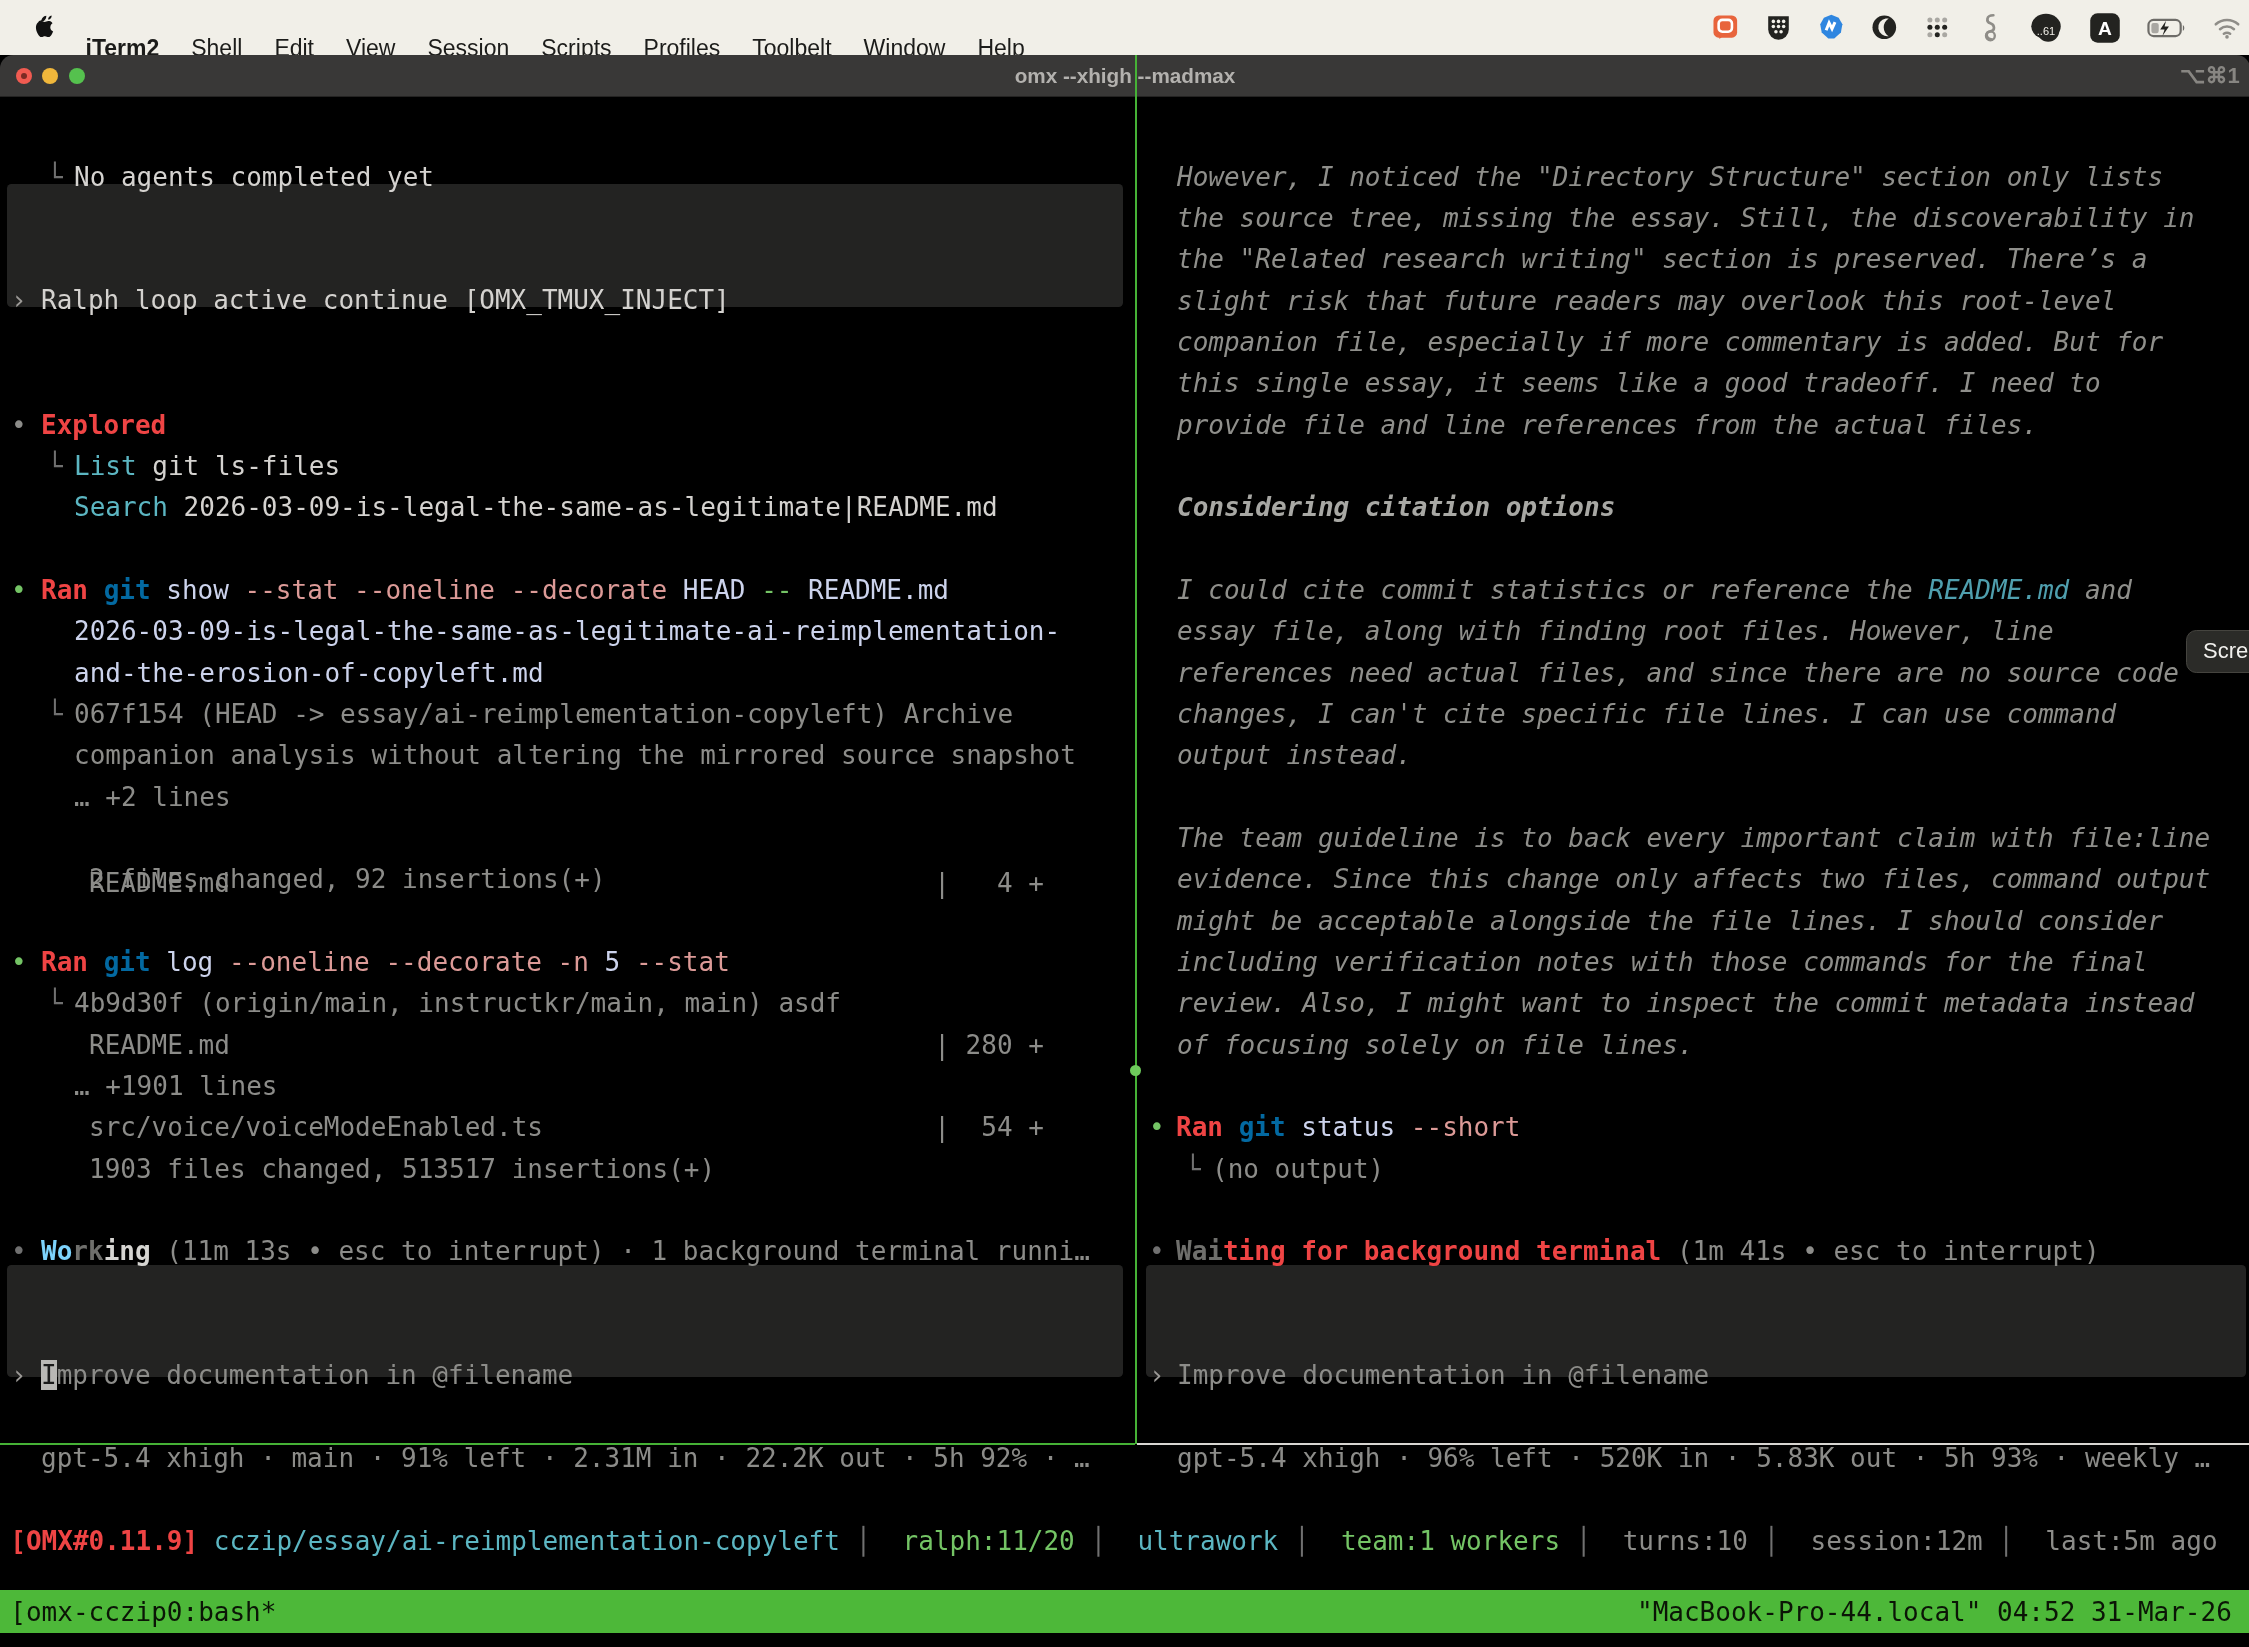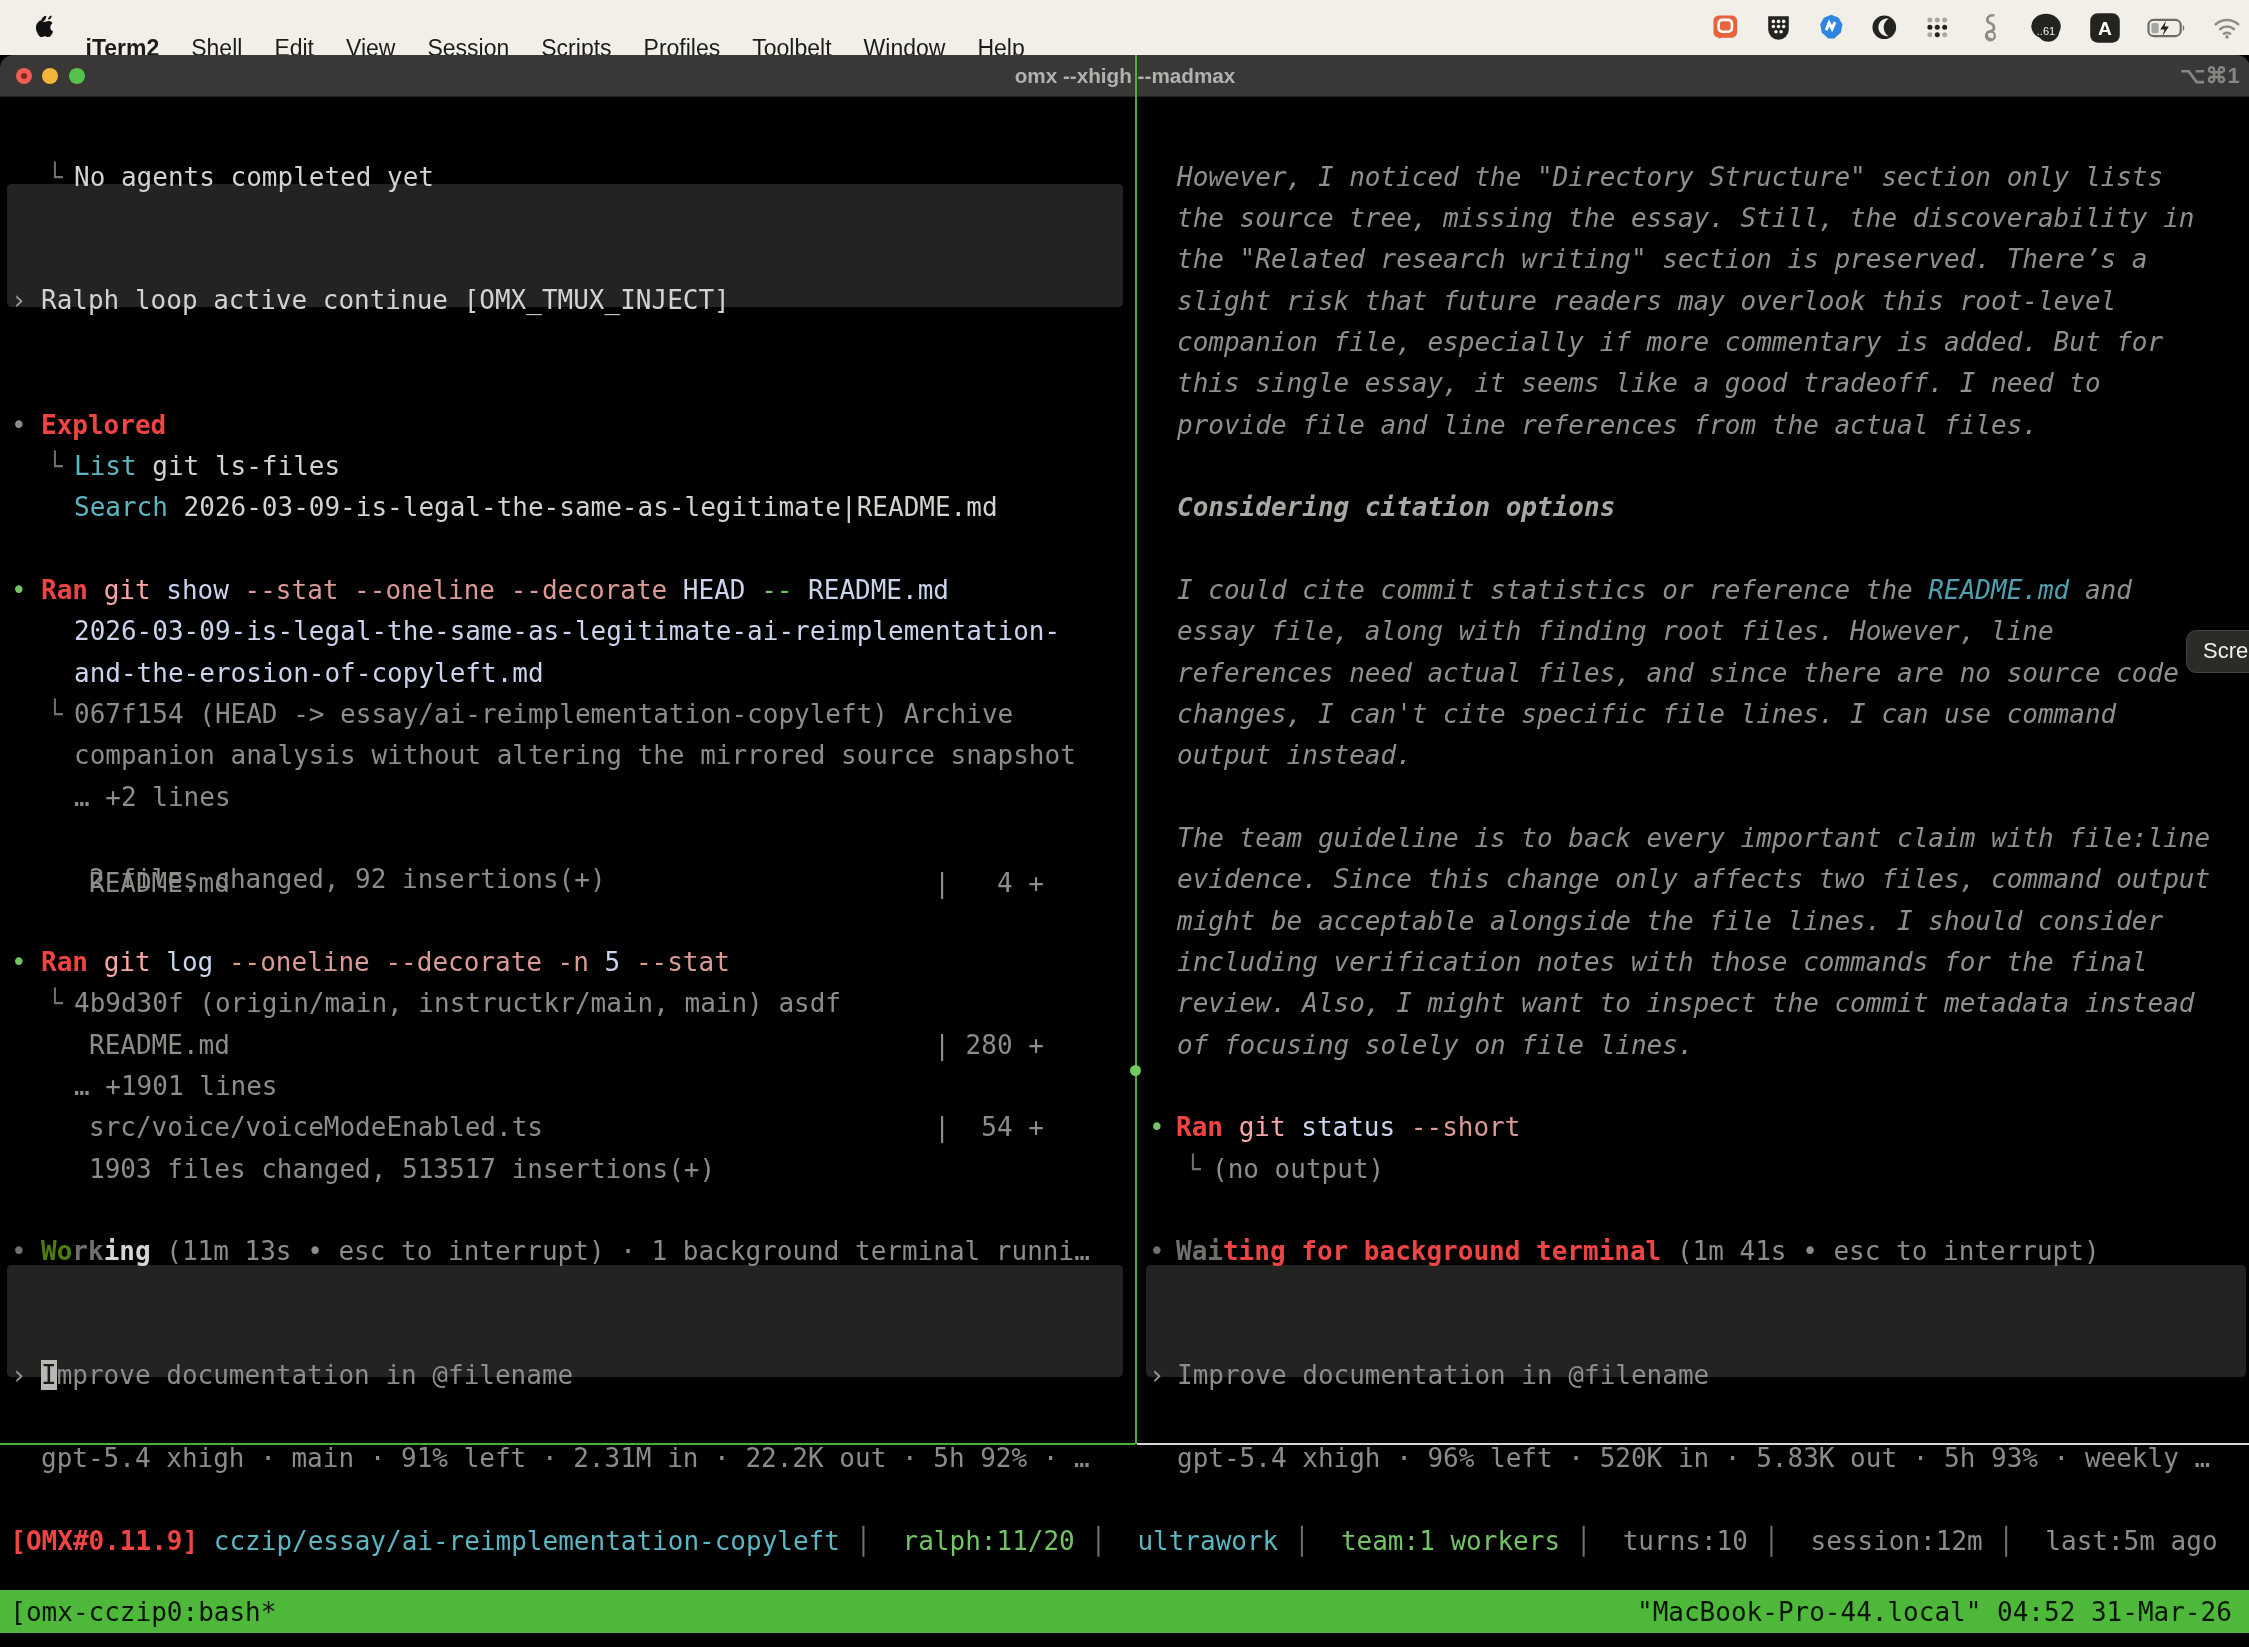--- a/index.html
+++ b/index.html
@@ -44,27 +44,27 @@
   .trow{position:absolute;left:0;width:2250px;height:32px;line-height:32px;font-size:26px;}
   .mk{position:absolute;white-space:pre;}
   .tx{position:absolute;white-space:pre;}
   .s-text{color:#d4d2cf;}
   .s-bw{color:#ef4444;font-weight:bold;text-align:right;}
   .s-dim{color:#8c8c89;}
   .s-dim2{color:#707070;}
   .s-dim3{color:#9c9a97;}
   .s-cyan{color:#5cb6c2;}
   .s-cyanit{color:#4f9fae;font-style:italic;}
-  .s-blue{color:#fca5a5;}
+  .s-blue{color:#0369a1;font-weight:bold;}
   .s-pale{color:#ccd3ec;}
   .s-pink{color:#dc9a97;}
   .s-green{color:#74c465;}
   .s-it{color:#8f8f8b;font-style:italic;}
   .s-hd{color:#a8a8a4;font-weight:bold;font-style:italic;}
-  .s-sh1{color:#4d7c0f;font-weight:bold;}
+  .s-sh1{color:#7dd3fc;font-weight:bold;}
   .s-sh2{color:#6f6f6c;font-weight:bold;}
   .s-sh3{color:#d6d5d2;font-weight:bold;}
   .s-cursor{background:#b9b8b5;color:#1a1a1a;}
   .s-tmux{color:#0b1506;}
   
   .scre-tip{position:absolute;left:2186px;top:630px;width:89px;height:43px;background:#2b2b28;
             border:1.5px solid #45443f;border-radius:10.3px;color:#f2f1ee;font-size:22px;
             font-family:"Liberation Sans", sans-serif;line-height:40px;padding-left:16px;box-sizing:border-box;}
 </style>
 </head>

